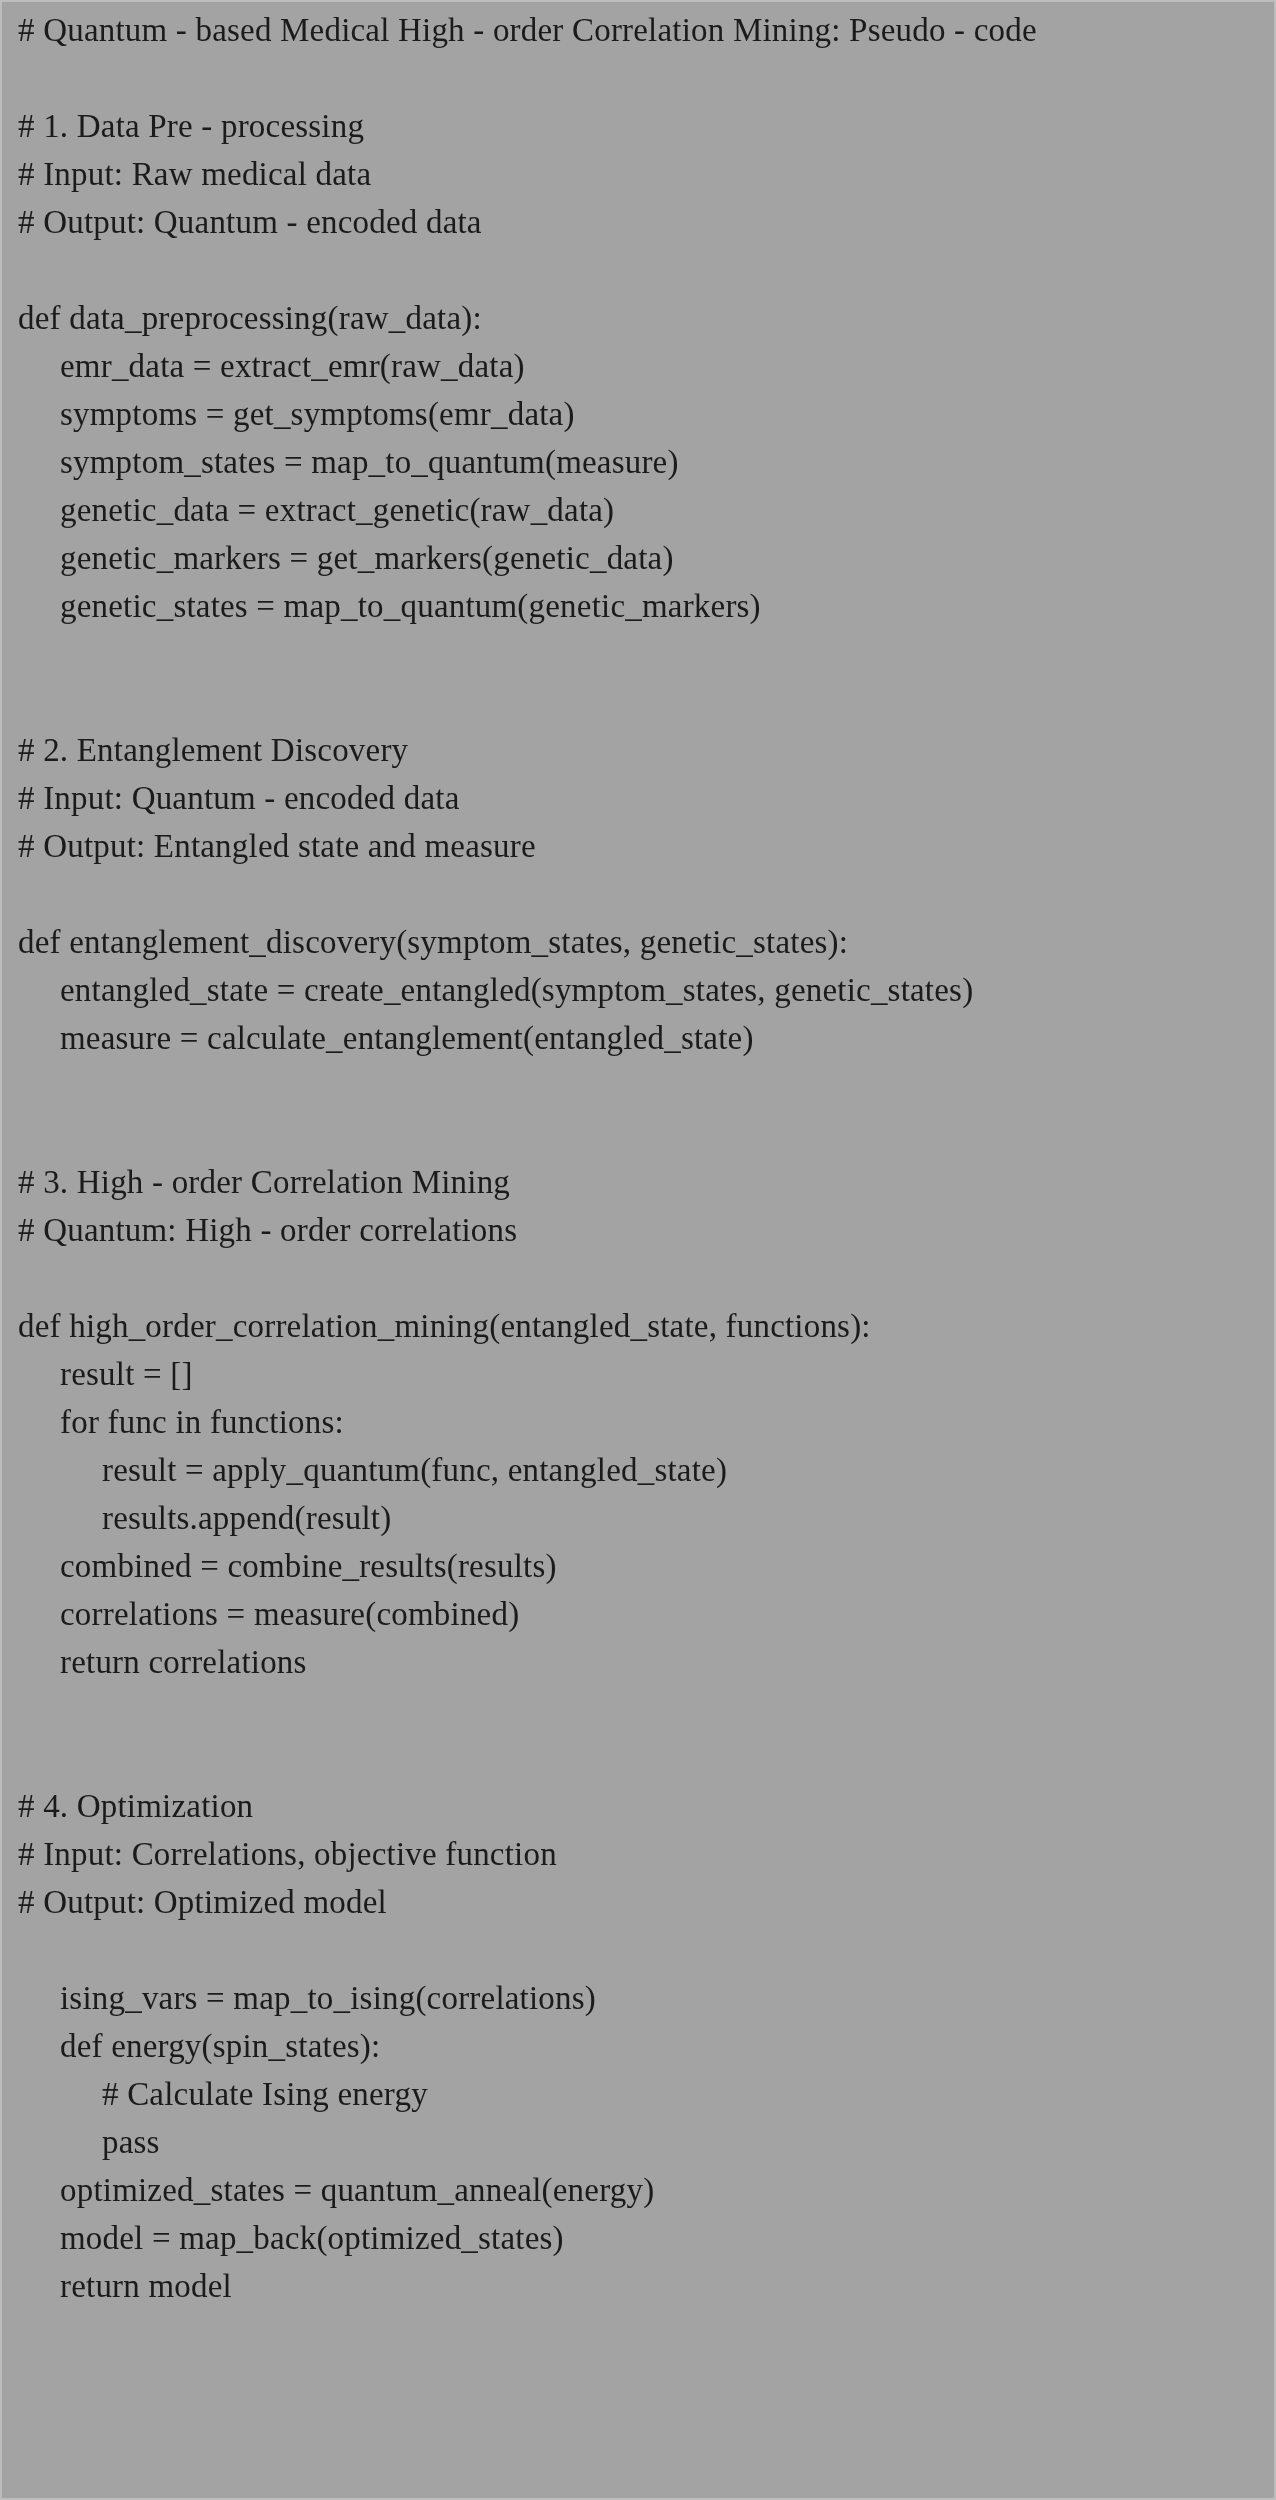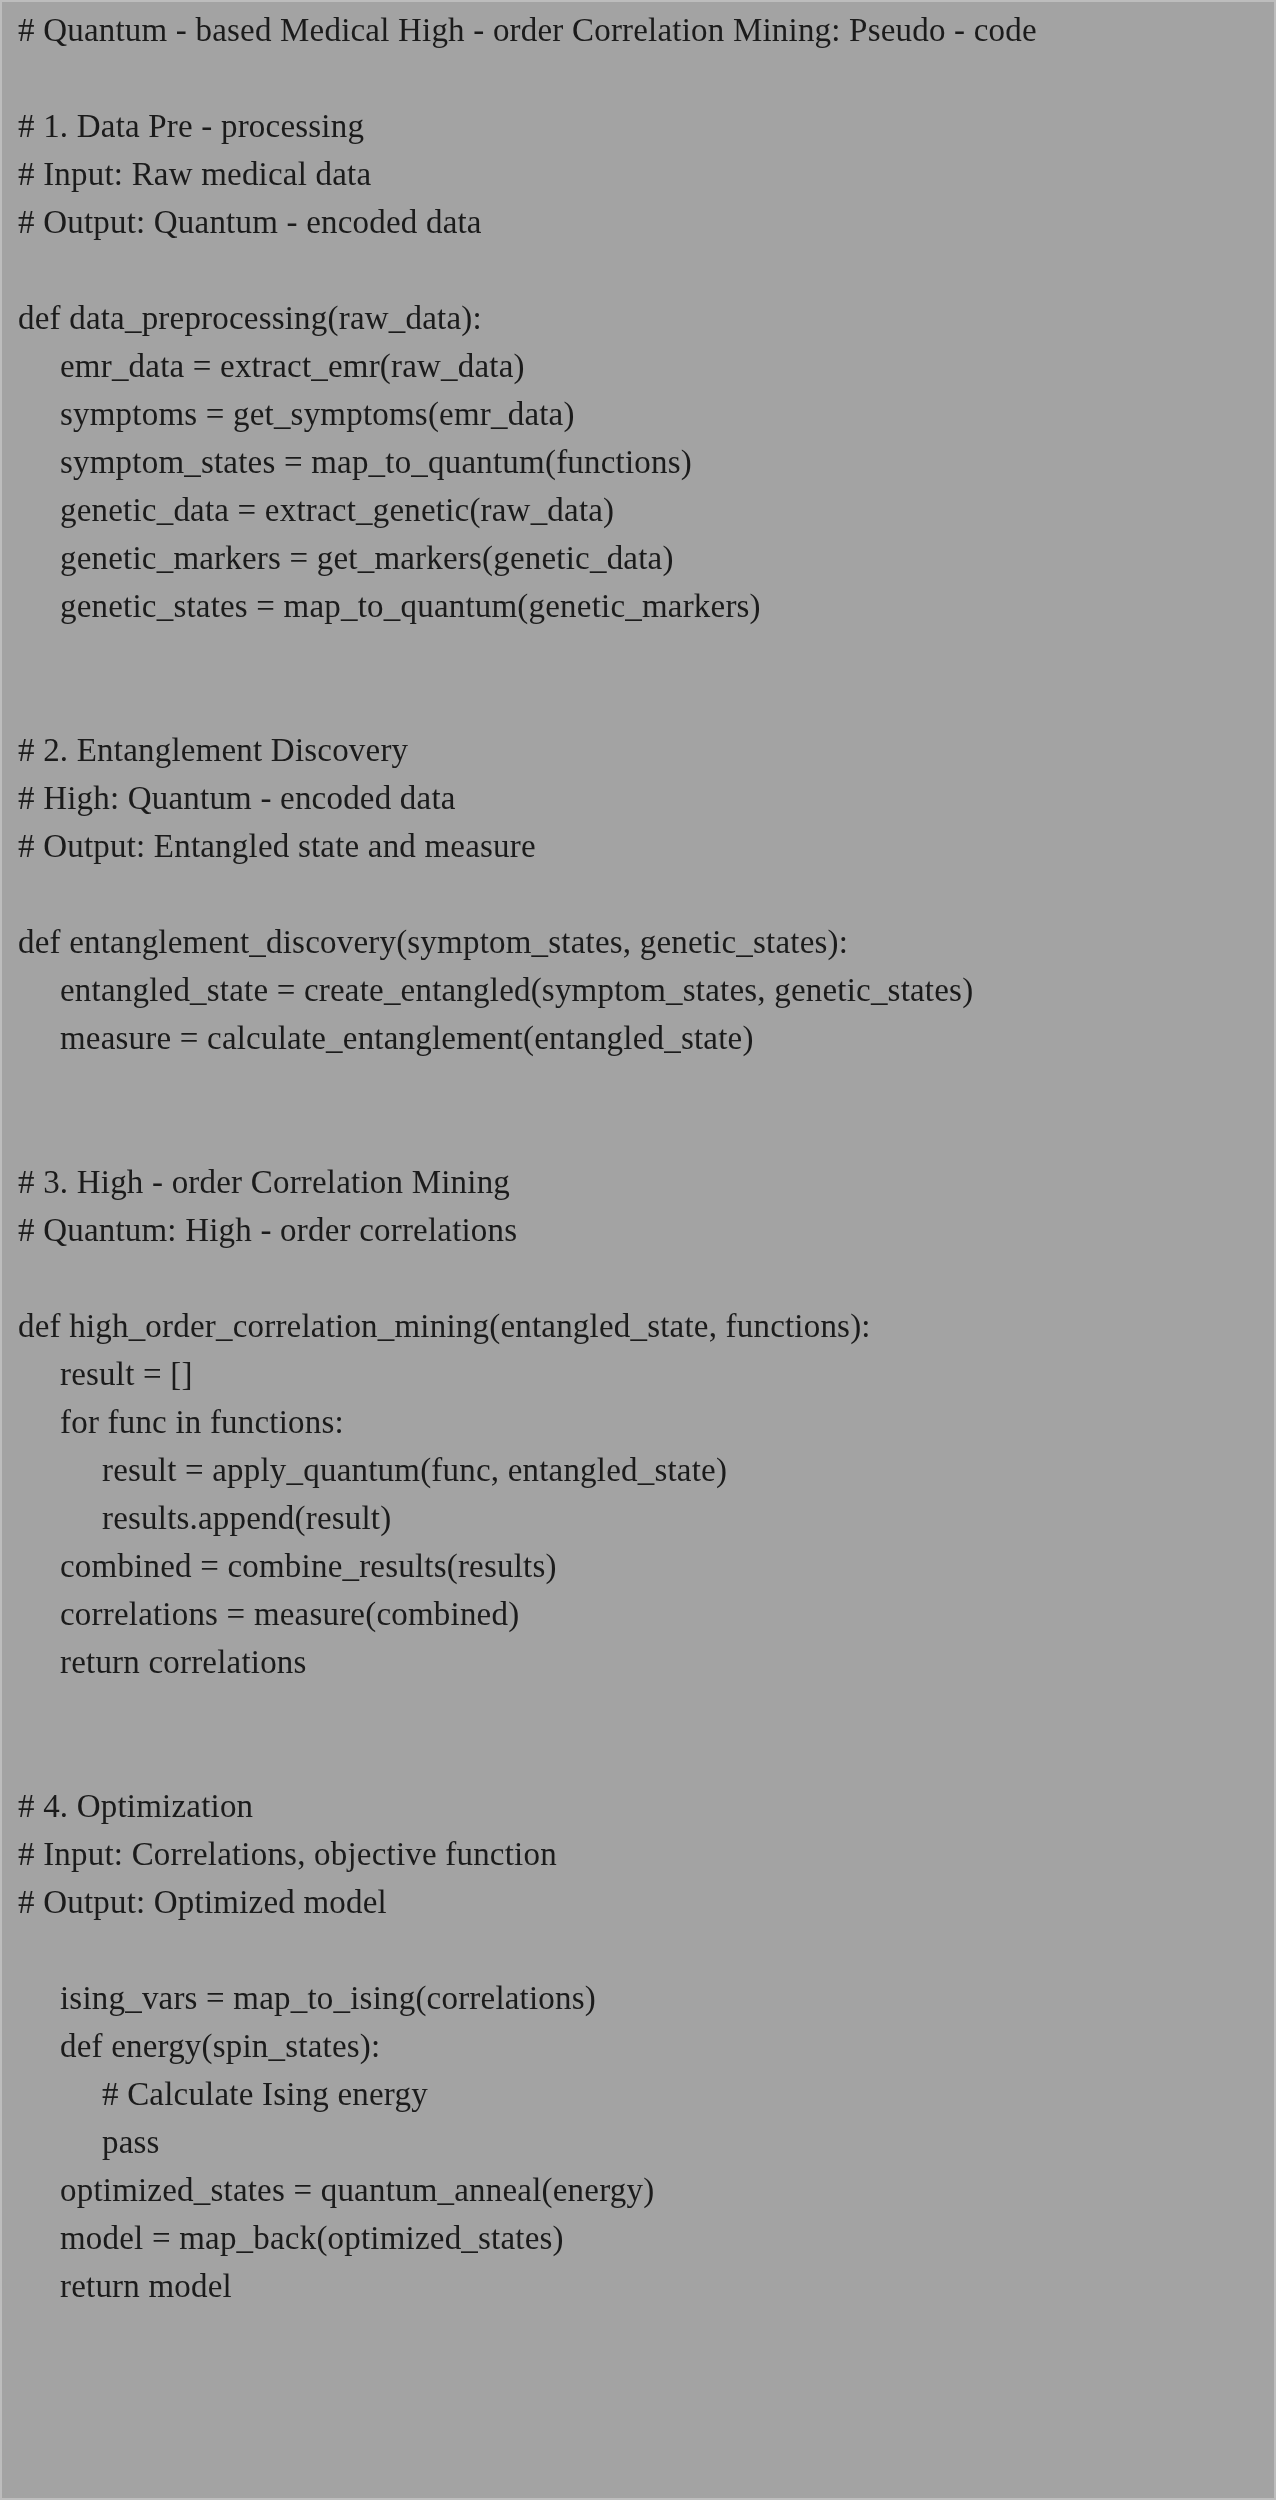--- a/index.html
+++ b/index.html
@@ -40,28 +40,28 @@
   <div class="code-listing">
       <div class="line i0"># Quantum - based Medical High - order Correlation Mining: Pseudo - code</div>
       <div class="line i0"></div>
       <div class="line i0"># 1. Data Pre - processing</div>
       <div class="line i0"># Input: Raw medical data</div>
       <div class="line i0"># Output: Quantum - encoded data</div>
       <div class="line i0"></div>
       <div class="line i0">def data_preprocessing(raw_data):</div>
       <div class="line i1">emr_data = extract_emr(raw_data)</div>
       <div class="line i1">symptoms = get_symptoms(emr_data)</div>
-      <div class="line i1">symptom_states = map_to_quantum(functions)</div>
+      <div class="line i1">symptom_states = map_to_quantum(measure)</div>
       <div class="line i1">genetic_data = extract_genetic(raw_data)</div>
       <div class="line i1">genetic_markers = get_markers(genetic_data)</div>
       <div class="line i1">genetic_states = map_to_quantum(genetic_markers)</div>
       <div class="line i0"></div>
       <div class="line i0"></div>
       <div class="line i0"># 2. Entanglement Discovery</div>
-      <div class="line i0"># High: Quantum - encoded data</div>
+      <div class="line i0"># Input: Quantum - encoded data</div>
       <div class="line i0"># Output: Entangled state and measure</div>
       <div class="line i0"></div>
       <div class="line i0">def entanglement_discovery(symptom_states, genetic_states):</div>
       <div class="line i1">entangled_state = create_entangled(symptom_states, genetic_states)</div>
       <div class="line i1">measure = calculate_entanglement(entangled_state)</div>
       <div class="line i0"></div>
       <div class="line i0"></div>
       <div class="line i0"># 3. High - order Correlation Mining</div>
       <div class="line i0"># Quantum: High - order correlations</div>
       <div class="line i0"></div>

